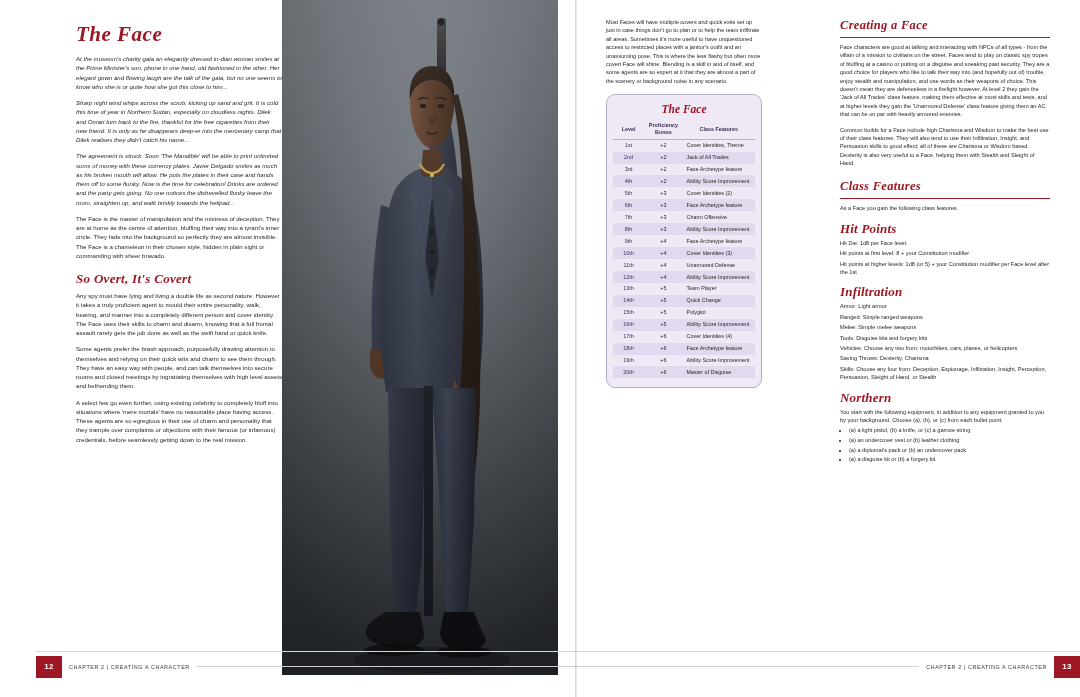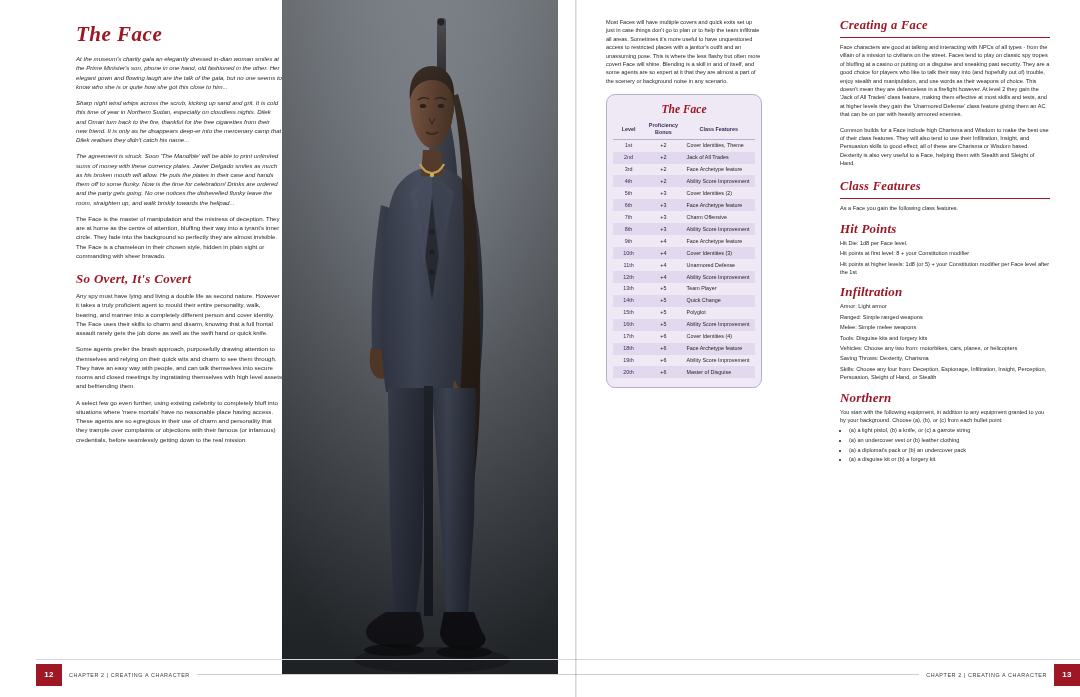--- a/index.html
+++ b/index.html
@@ -16,21 +16,21 @@
   .page-left { width:540px; }
   .page-right { width:540px; }
   .gutter {
     position:absolute; left:539px; top:0; width:2px; height:697px;
     background:linear-gradient(to right, rgba(0,0,0,0.18), rgba(0,0,0,0.06));
     z-index:30;
   }
 
   
   .footer {
-    position:absolute; bottom:8px; left:0; width:100%; height:30px;
+    position:absolute; bottom:16px; left:0; width:100%; height:30px;
     border-top:1px solid #d8d8d8;
     display:flex; align-items:center;
   }
   .folio {
     width:26px; height:22px; background:#9d1725; color:#fff;
     font-size:8px; display:flex; align-items:center; justify-content:center;
     font-weight:bold; letter-spacing:.3px;
   }
   .folio.right { order:2; }
   .footer-text {

